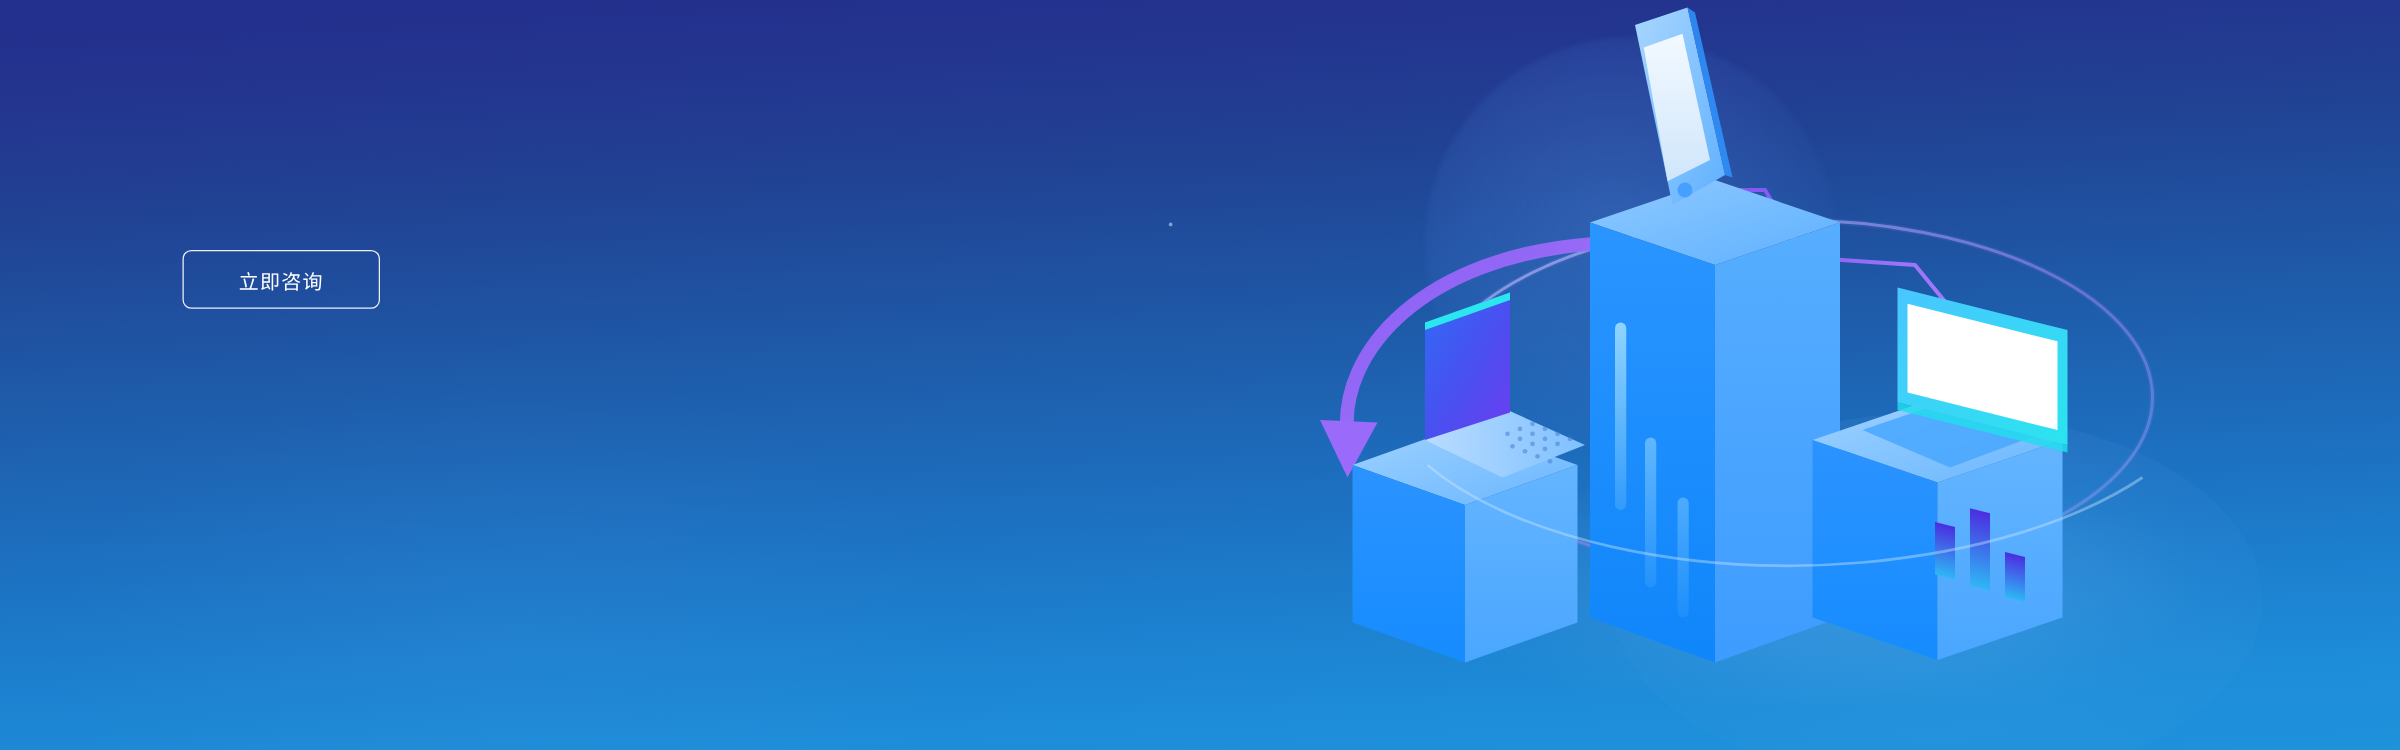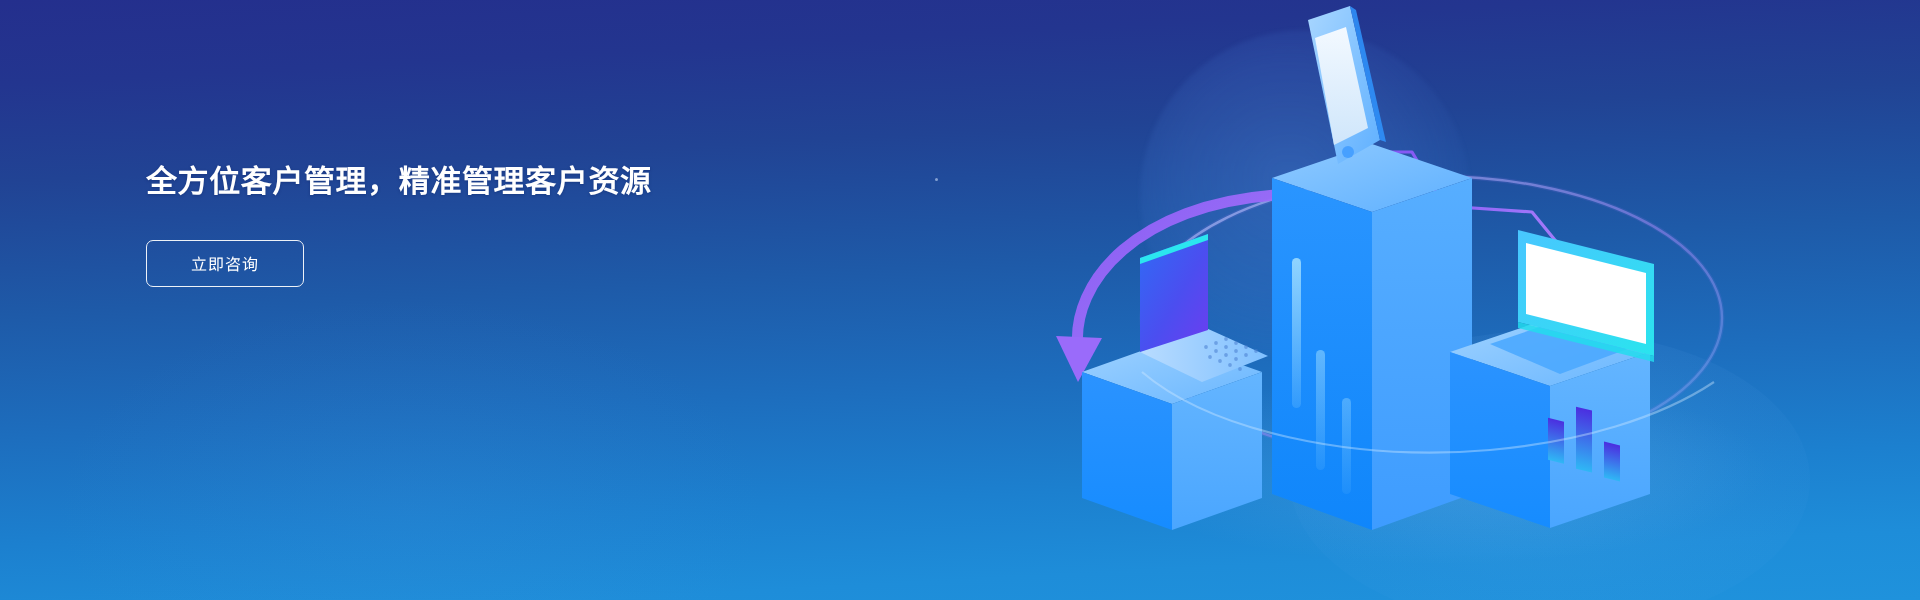--- a/index.html
+++ b/index.html
@@ -122,21 +122,20 @@
 <body>
 
 <div class="banner">
 
   <div class="bg-glow glow-a"></div>
   <div class="bg-glow glow-b"></div>
   <div class="bg-glow glow-c"></div>
   <div class="speck"></div>
 
   <div class="content">
-    <h1 class="headline">全方位客户管理，精准管理客户资源</h1>
     <button class="cta">立即咨询</button>
   </div>
 
   <div class="art">
     <svg viewBox="0 0 900 600" xmlns="http://www.w3.org/2000/svg" aria-hidden="true">
       <defs>
         <linearGradient id="gPedTopL" x1="0" y1="0" x2="1" y2="1">
           <stop offset="0%" stop-color="#9fd2ff"></stop>
           <stop offset="100%" stop-color="#69b6ff"></stop>
         </linearGradient>

